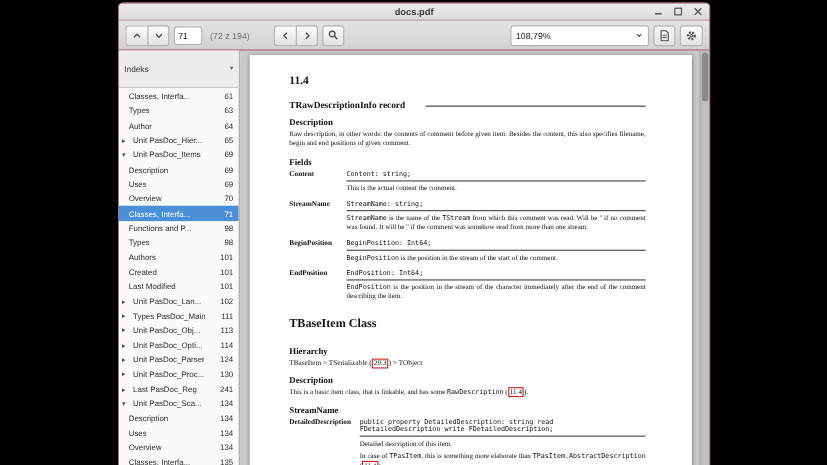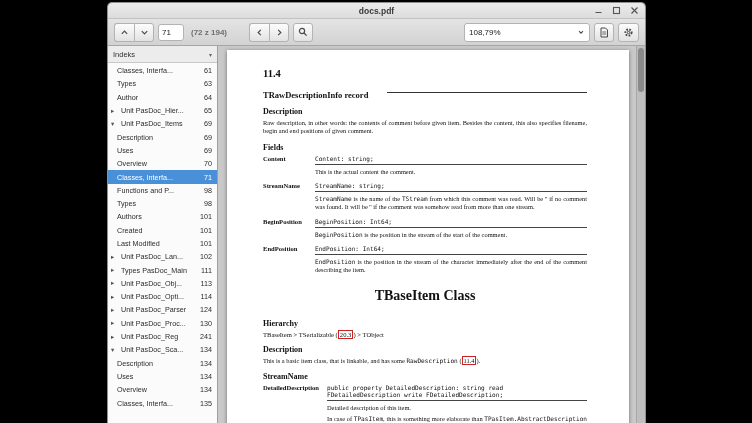--- a/index.html
+++ b/index.html
@@ -22,33 +22,33 @@
   .toolbar { height:27px; flex:none; display:flex; align-items:center; gap:4px; padding:0 6px;
              background:linear-gradient(#e4e4e4,#d2d2d2); border-bottom:1px solid #a6a6a6; }
   .btn { height:19px; min-width:20px; display:flex; align-items:center; justify-content:center;
          background:linear-gradient(#fcfcfc,#e3e3e3); border:1px solid #b3b3b3; border-radius:3px; padding:0 4px; }
   .btn-group { display:flex; }
   .btn-group .btn:first-child { border-radius:3px 0 0 3px; border-right:none; }
   .btn-group .btn:last-child  { border-radius:0 3px 3px 0; }
   .entry { height:17px; background:#fff; border:1px solid #b3b3b3; border-radius:3px;
            font-size:8px; color:#222; padding:0 3px; }
   .page-input { width:26px; text-align:left; }
-  .page-total { font-size:8px; color:#6f6f6f; margin-left:3px;font-weight:bold; }
+  .page-total { font-size:8px; color:#6f6f6f; margin-left:3px; }
   .tb-spacer { width:14px; }
   .tb-flex { flex:1; }
   .zoom-combo { width:126px; height:19px; background:#fff; border:1px solid #b3b3b3; border-radius:3px;
                 display:flex; align-items:center; padding:0 4px; }
   .zoom-combo span { flex:1; font-size:8px; color:#222; }
 
   
   .main { flex:1; display:flex; min-height:0; }
 
   
   .sidebar { width:110px; flex:none; background:#fbfbfb; border-right:1px solid #a0a0a0; display:flex; flex-direction:column; }
-  .sidebar-header { height:17px; flex:none; display:flex; align-items:center; padding:0 5px;
+  .sidebar-header { height:34px; flex:none; display:flex; align-items:center; padding:0 5px;
                     font-size:7.5px; color:#333; background:#ececec; border-bottom:1px solid #c8c8c8; }
   .sidebar-header .caret { margin-left:auto; font-size:6px; color:#666; font-family:"DejaVu Sans",sans-serif; }
   .sidebar-list { flex:1; overflow:hidden; padding-top:1px; }
   .sb-row { position:relative; height:13.3px; display:flex; align-items:center;
             font-size:7.2px; color:#2b2b2b; }
   .sb-row .exp { position:absolute; left:3px; top:0; height:100%; display:flex; align-items:center;
                  font-size:6.5px; color:#555; font-family:"DejaVu Sans",sans-serif; width:8px; }
   .sb-row .lbl { white-space:nowrap; overflow:hidden; }
   .sb-row.lv0 .lbl { padding-left:13px; }
   .sb-row.lv1 .lbl { padding-left:9px; }
@@ -59,25 +59,25 @@
   
   .content { flex:1; position:relative; background:#c9c9c9; overflow:hidden; }
   .page { position:absolute; left:9px; top:4px; width:402px; height:620px; background:#fff;
           box-shadow:0 1px 4px rgba(0,0,0,.45); padding:18px 42px 0 36px;
           font-family:"Liberation Serif","DejaVu Serif",serif; color:#111; }
   .vscroll { position:absolute; right:0; top:0; bottom:0; width:9px; background:#bfbfbf; border-left:1px solid #a8a8a8; }
   .vthumb { position:absolute; left:1px; top:2px; width:6px; height:44px; background:#8a8a8a; border-radius:3px; }
 
   
   .doc-h1 { display:flex; gap:13px; font-size:10.5px; font-weight:bold; margin-bottom:11px; }
-  .record-title-row { display:flex; align-items:flex-start; gap:19px; margin-bottom:6px; }
+  .record-title-row { display:flex; align-items:center; gap:19px; margin-bottom:6px; }
   .record-title-row .rt { font-size:8.5px; font-weight:bold; white-space:nowrap; }
   .record-title-row .rule { flex:1; border-top:1px solid #333; margin-top:2px; }
   .doc-h3 { font-size:8px; font-weight:bold; margin:7px 0 3px; }
-  .doc-h2 { font-size:14px; font-weight:bold; margin:13px 0 15px;text-align:center; }
+  .doc-h2 { font-size:11px; font-weight:bold; margin:13px 0 15px; }
   .body-text { font-size:6.4px; line-height:1.3; text-align:justify; }
   .mono { font-family:"DejaVu Sans Mono","Liberation Mono",monospace; font-size:6.1px; }
   .link { border:1px solid #cc2222; padding:0 1px; }
   .field { display:flex; margin-bottom:6px; }
   .field .fname { flex:none; width:52px; font-size:6.6px; font-weight:bold; }
   .field .fbody { flex:1; min-width:0; }
   .fcode { font-family:"DejaVu Sans Mono","Liberation Mono",monospace; font-size:6.1px; color:#111;
            padding-bottom:2px; border-bottom:1px solid #444; margin-bottom:3px; }
   .fdesc { font-size:6.4px; line-height:1.3; text-align:justify; }
   .prop .fname { width:64px; }
@@ -272,21 +272,21 @@
     <span class="lbl">Unit PasDoc_Parser</span>
     <span class="pg">124</span>
   </div>
             <div class="sb-row lv0">
     <span class="exp">▸</span>
     <span class="lbl">Unit PasDoc_Proc...</span>
     <span class="pg">130</span>
   </div>
             <div class="sb-row lv0">
     <span class="exp">▸</span>
-    <span class="lbl">Unit PasDoc_Reg</span>
+    <span class="lbl">Last PasDoc_Reg</span>
     <span class="pg">241</span>
   </div>
             <div class="sb-row lv0">
     <span class="exp">▾</span>
     <span class="lbl">Unit PasDoc_Sca...</span>
     <span class="pg">134</span>
   </div>
             <div class="sb-row lv1">
     <span class="exp"></span>
     <span class="lbl">Description</span>

